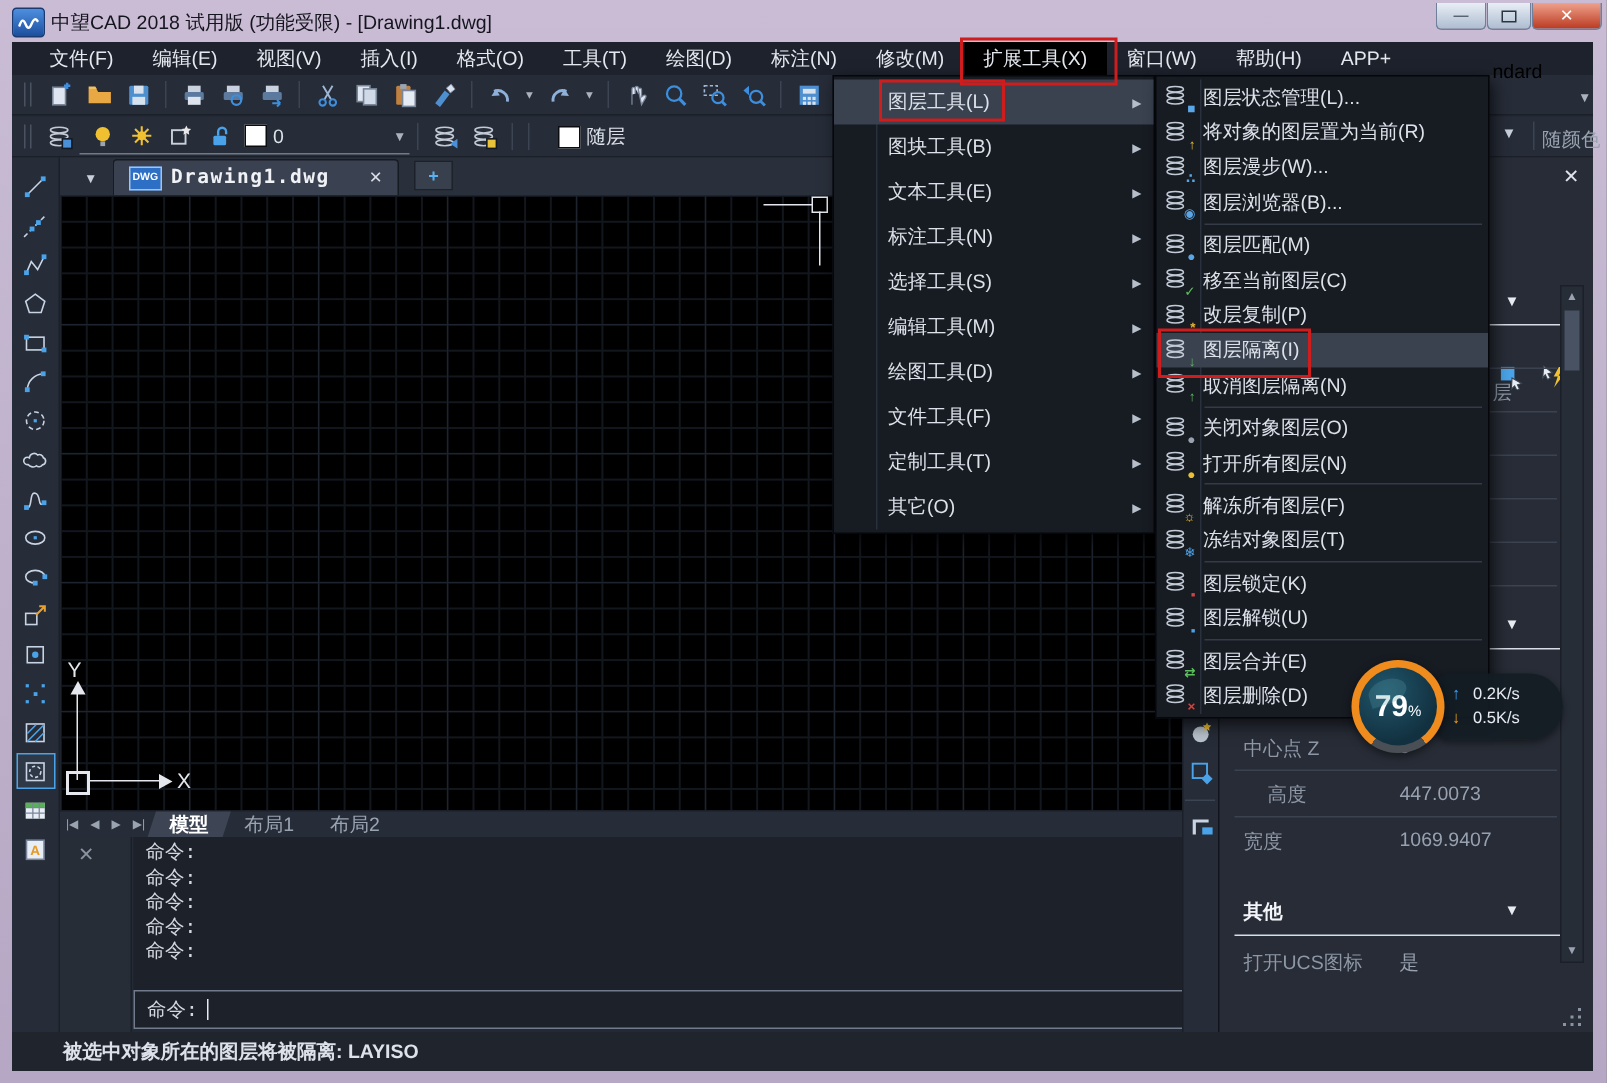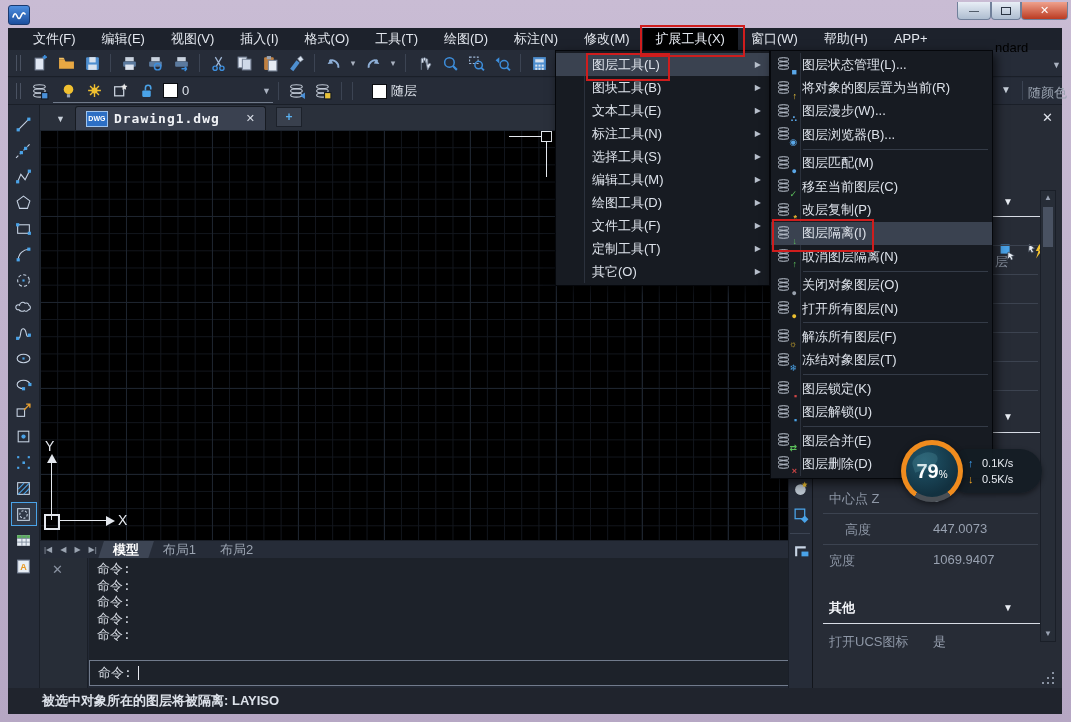--- a/index.html
+++ b/index.html
@@ -130,21 +130,21 @@
   .prop-value{position:absolute;color:#98a1b0;}
   .sec-title{position:absolute;color:#f2f4f8;font-weight:bold;}
   #prop-scroll{left:1040px;top:190px;width:16px;height:452px;}
   #prop-grip{left:1042px;top:672px;width:14px;height:14px;}
   #prop-grip i{position:absolute;width:2px;height:2px;background:#8a93a2;}
 
   
   .popup{background:#171b22;border:1px solid #05070b;box-shadow:3px 4px 10px rgba(0,0,0,.65);z-index:50;padding:2px 0;box-sizing:border-box;}
   #ext-menu{left:555px;top:50px;width:215px;}
   #ext-menu::before{content:"";position:absolute;left:28px;top:2px;bottom:2px;width:1px;background:#2b313c;}
-  .emenu-item{height:23px;display:flex;align-items:center;padding:0 8px 0 36px;color:#dde2ea;position:relative;}
+  .emenu-item{height:30px;display:flex;align-items:center;padding:0 8px 0 36px;color:#dde2ea;position:relative;}
   .emenu-item.hl{background:#3a4250;}
   .emi-arrow{margin-left:auto;font-size:8px;color:#b6bec c;color:#b6beca;}
   #layer-menu{left:770px;top:50px;width:223px;}
   #layer-menu::before{content:"";position:absolute;left:29px;top:2px;bottom:2px;width:1px;background:#2b313c;}
   .lmenu-item{height:23.4px;display:flex;align-items:center;padding:0 8px 0 5px;color:#dde2ea;position:relative;}
   .lmenu-item.hl{background:#3a4250;}
   .ann-wrap{display:flex;align-items:center;height:100%;}
   .lmi-icon{width:18px;height:17px;position:relative;margin-right:8px;flex:none;}
   .lmi-badge{position:absolute;right:-3px;bottom:-4px;font-size:9px;font-weight:bold;line-height:10px;}
   .lmenu-sep{height:1px;background:#343b47;margin:2px 4px 2px 32px;}
@@ -170,20 +170,21 @@
 </style>
 </head>
 <body>
 
 <div id="titlebar" class="abs">
   <div id="app-logo" class="abs">
     <svg width="14" height="12" viewBox="0 0 14 12">
         <path d="M1 8 Q3 2 5 7 T9 7 T13 5" fill="none" stroke="#fff" stroke-width="1.6" stroke-linecap="round"></path>
       </svg>
   </div>
+  <div id="title-text" class="abs">中望CAD 2018 试用版 (功能受限) - [Drawing1.dwg]</div>
   <div id="btn-min" class="abs winbtn">—</div>
   <div id="btn-max" class="abs winbtn">
       <span class="restore-glyph"></span>
     </div>
   <div id="btn-close" class="abs winbtn">✕</div>
 </div>
 
 <div id="app-frame" class="abs"></div>
 
 <div id="menubar" class="abs">
@@ -925,21 +926,21 @@
             </g>
           </svg><span class="lmi-badge" style="color: rgb(208, 69, 69);">×</span></span>
         <span class="lmi-label">图层删除(D)</span>
       </span>
     </div>
   </div>
 
 <div id="speed-pill" class="abs">
   <div class="speed-row">
       <span class="speed-arrow up-arrow">↑</span>
-      <span>0.1K/s</span>
+      <span>0.2K/s</span>
     </div>
   <div class="speed-row">
       <span class="speed-arrow down-arrow">↓</span>
       <span>0.5K/s</span>
     </div>
 </div>
 <div id="float-ball" class="abs">
   <div id="ball-inner">
     <span id="ball-pct">79</span>
     <span id="ball-unit">%</span>

